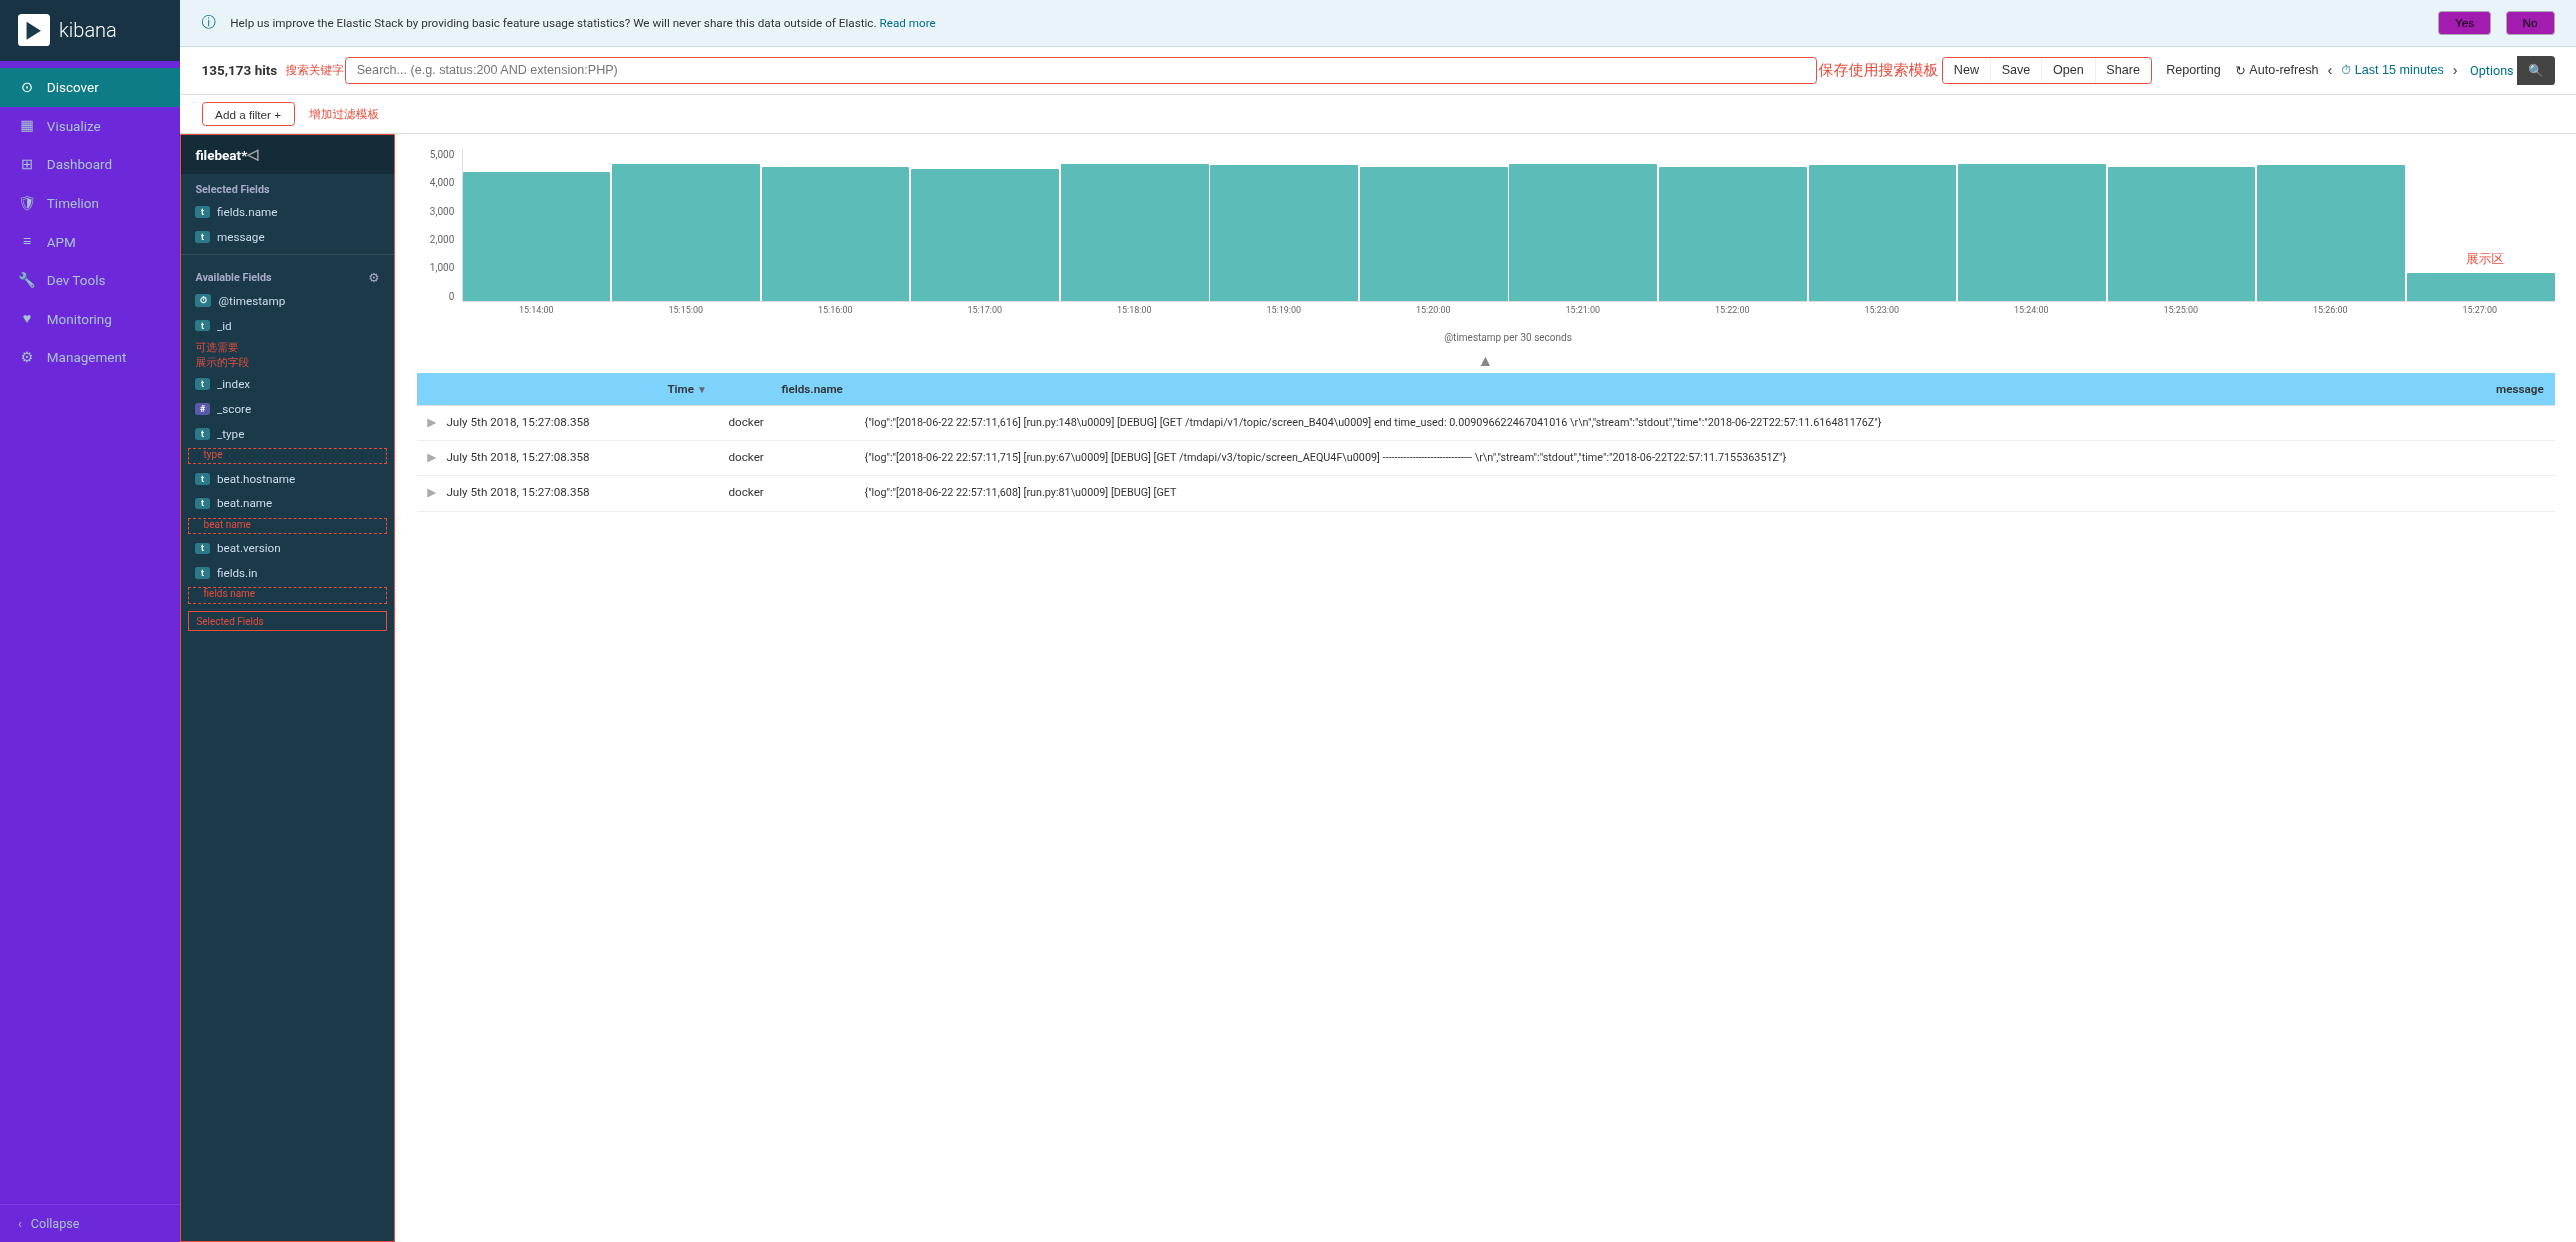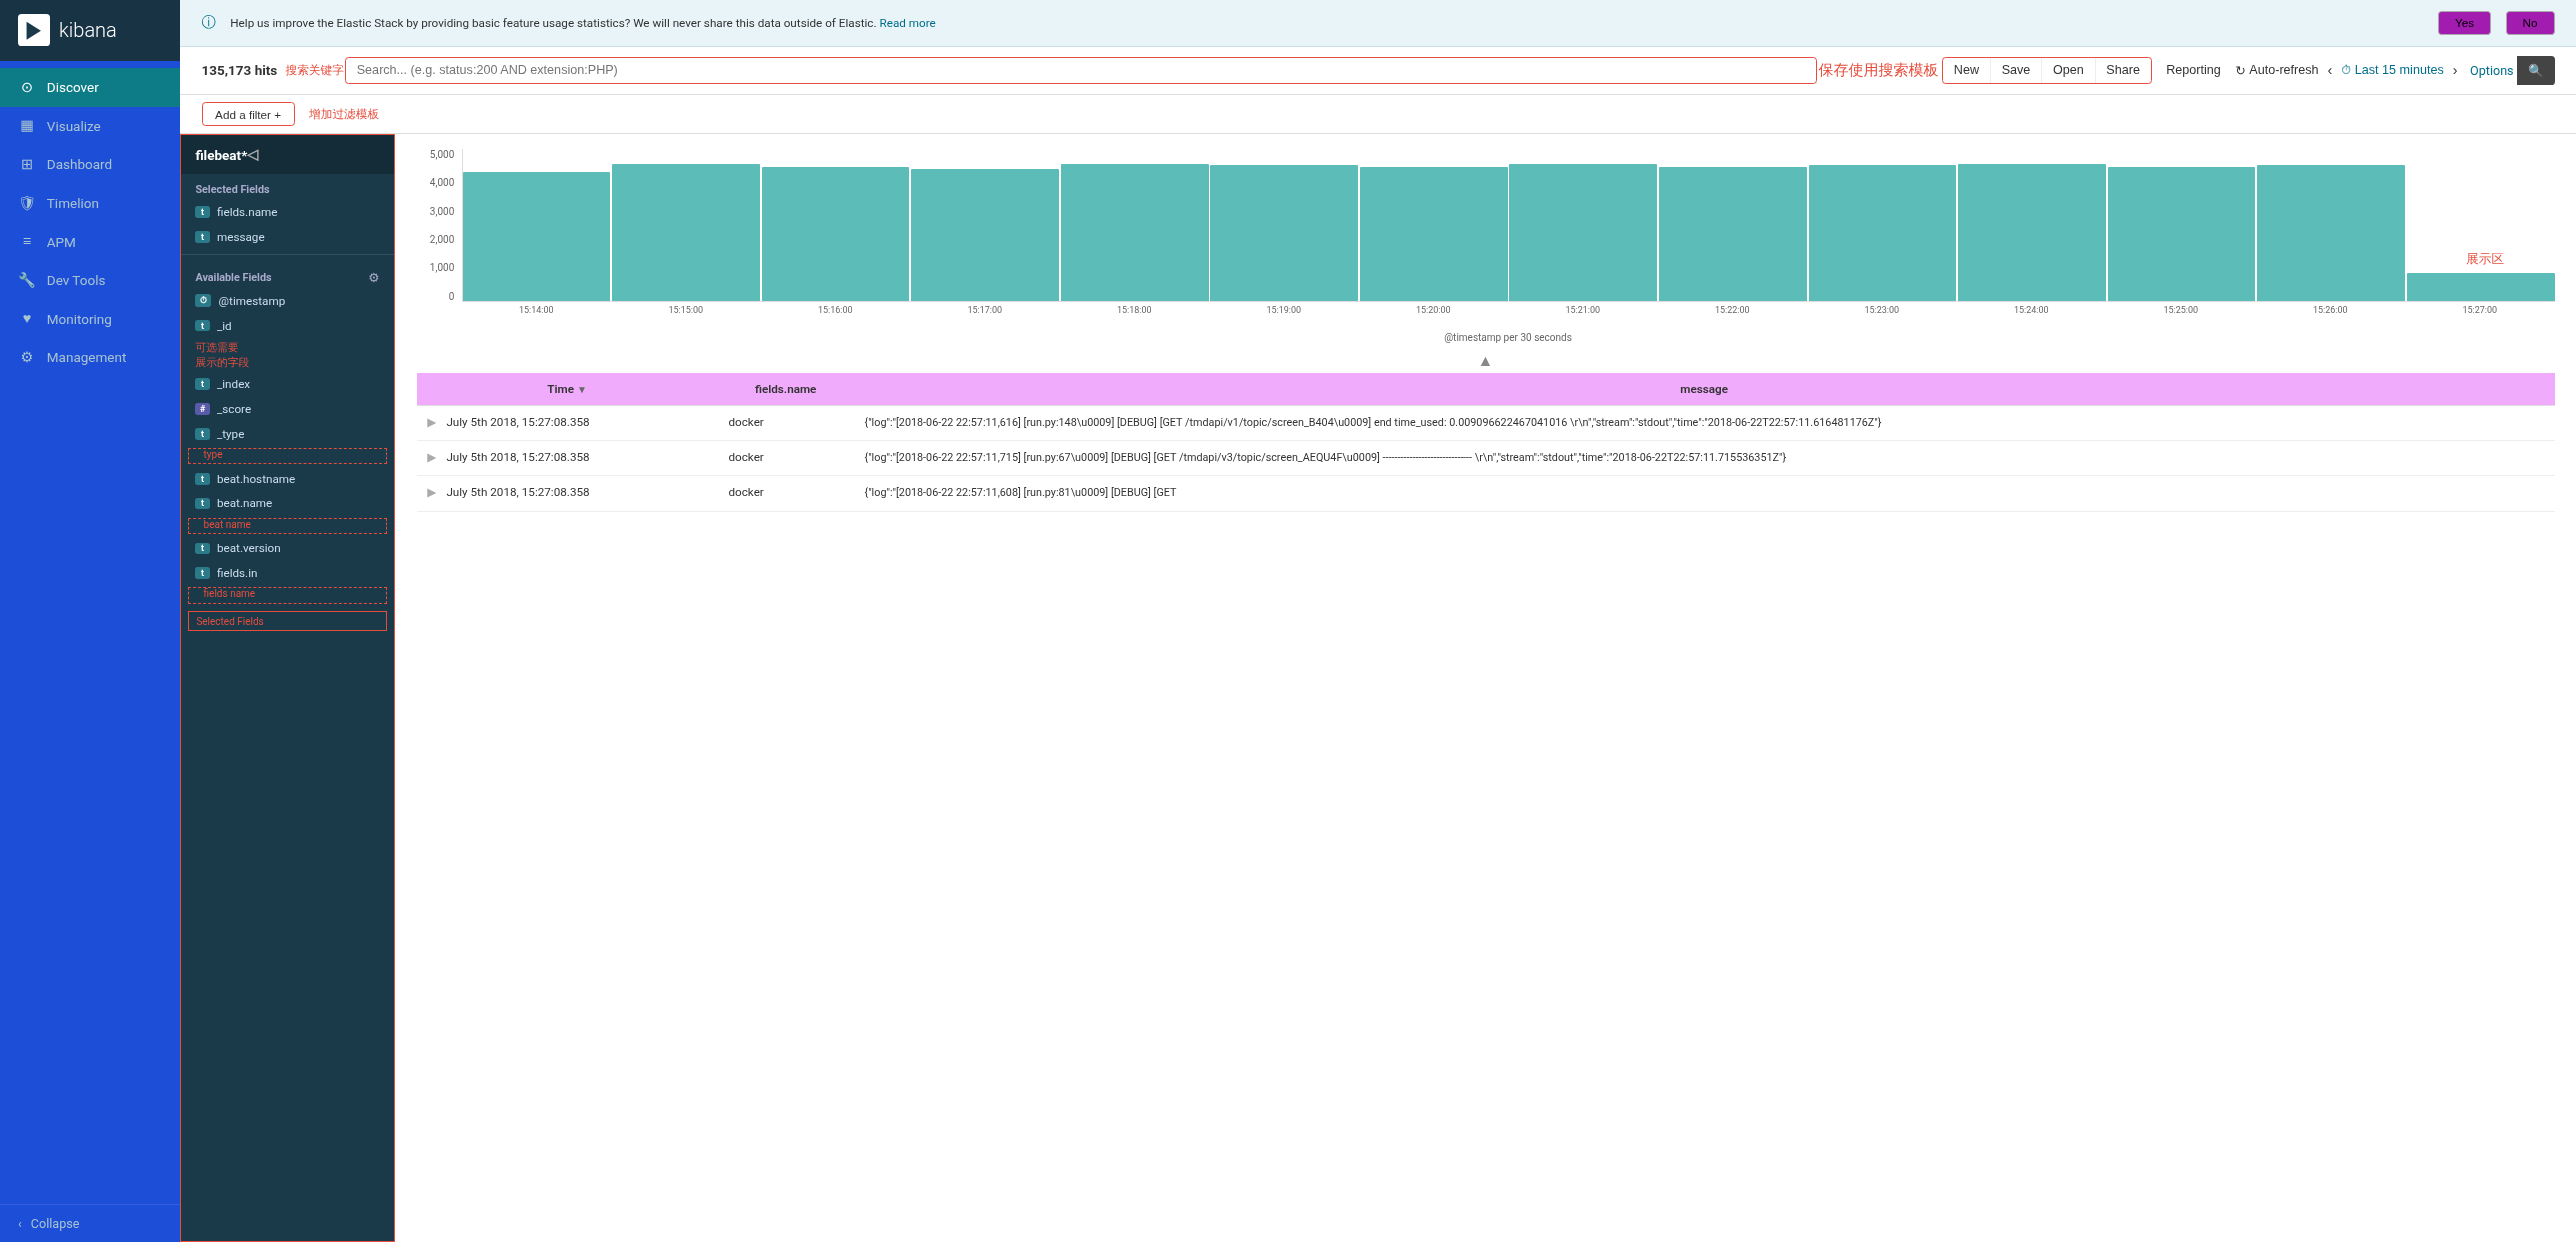--- a/index.html
+++ b/index.html
@@ -1,21 +1,21 @@
 <!DOCTYPE html>
 <html style="font-size:14.4px"><head>
   <meta charset="utf-8">
   <style>
     * { box-sizing: border-box; margin: 0; padding: 0; }
     body { font-family: -apple-system, BlinkMacSystemFont, 'Segoe UI', Roboto, sans-serif; font-size: 12.6px; background: #f5f5f5; display: flex; height: 100vh; overflow: hidden; }
 
     
     .sidebar {
       width: 180px;
-      background: #1d4ed8;
+      background: #6d28d9;
       color: #fff;
       display: flex;
       flex-direction: column;
       flex-shrink: 0;
     }
     .sidebar-logo {
       display: flex;
       align-items: center;
       padding: 14.4px 18px;
       background: #173344;
@@ -215,23 +215,23 @@
     .x-label { font-size: 9px; color: #666; flex: 1; text-align: center; }
     .chart-xlabel-center {
       text-align: center; font-size: 10px; color: #666; padding: 3.6px 0 7.2px;
       margin-left: 45px;
     }
 
     
     .table-area { flex: 1; overflow-y: auto; padding: 0 21.5px; }
     .results-table { width: 100%; border-collapse: collapse; font-size: 11.7px; }
     .results-table th {
-      text-align: center; padding: 9px 10.8px;
+      text-align: right; padding: 9px 10.8px;
       border-bottom: 1.8px solid #ddd; color: #333; font-weight: 600;
-      background: #f0abfc; white-space: nowrap;
+      background: #7dd3fc; white-space: nowrap;
     }
     .results-table td {
       padding: 9px 10.8px; border-bottom: 0.9px solid #eee; vertical-align: top;
       color: #333;
     }
     .expand-arrow { color: #aaa; cursor: pointer; margin-right: 7.2px; }
     .time-cell { white-space: nowrap; color: #333; min-width: 162px; }
     .msg-cell { color: #333; font-size: 10.8px; line-height: 1.5; word-break: break-all; }
     .th-arrow { color: #666; font-size: 10px; }
   </style>

